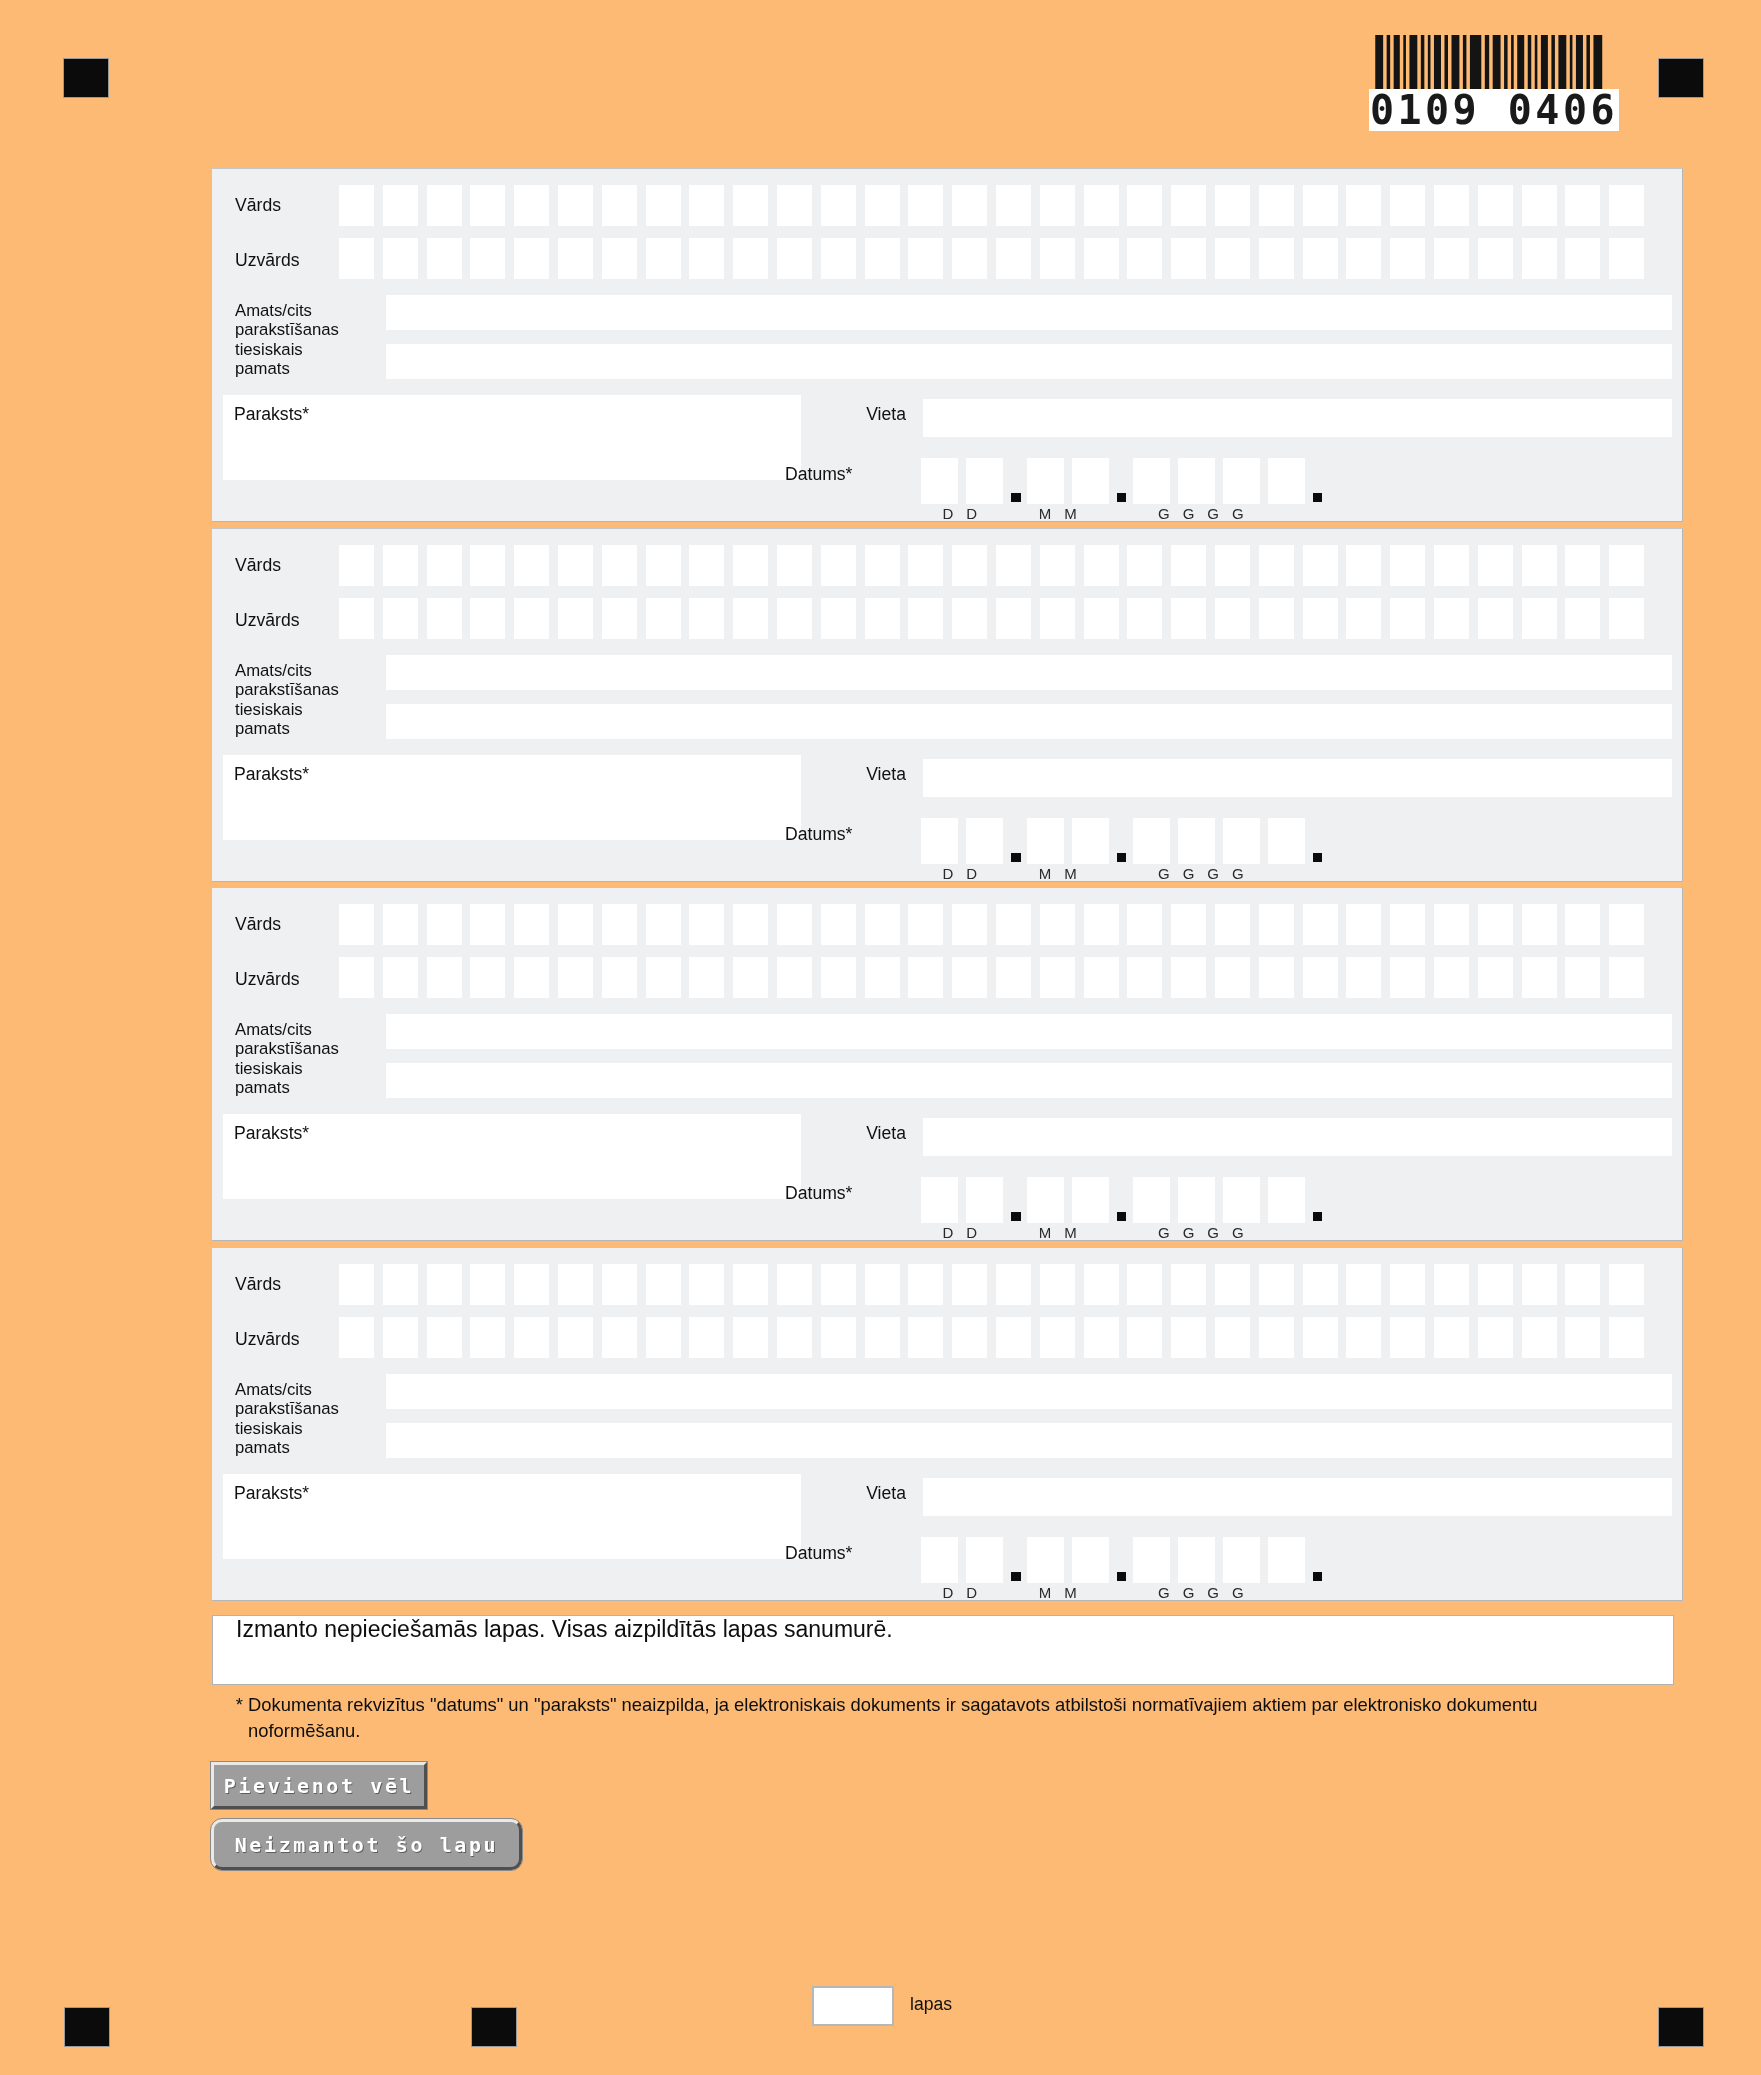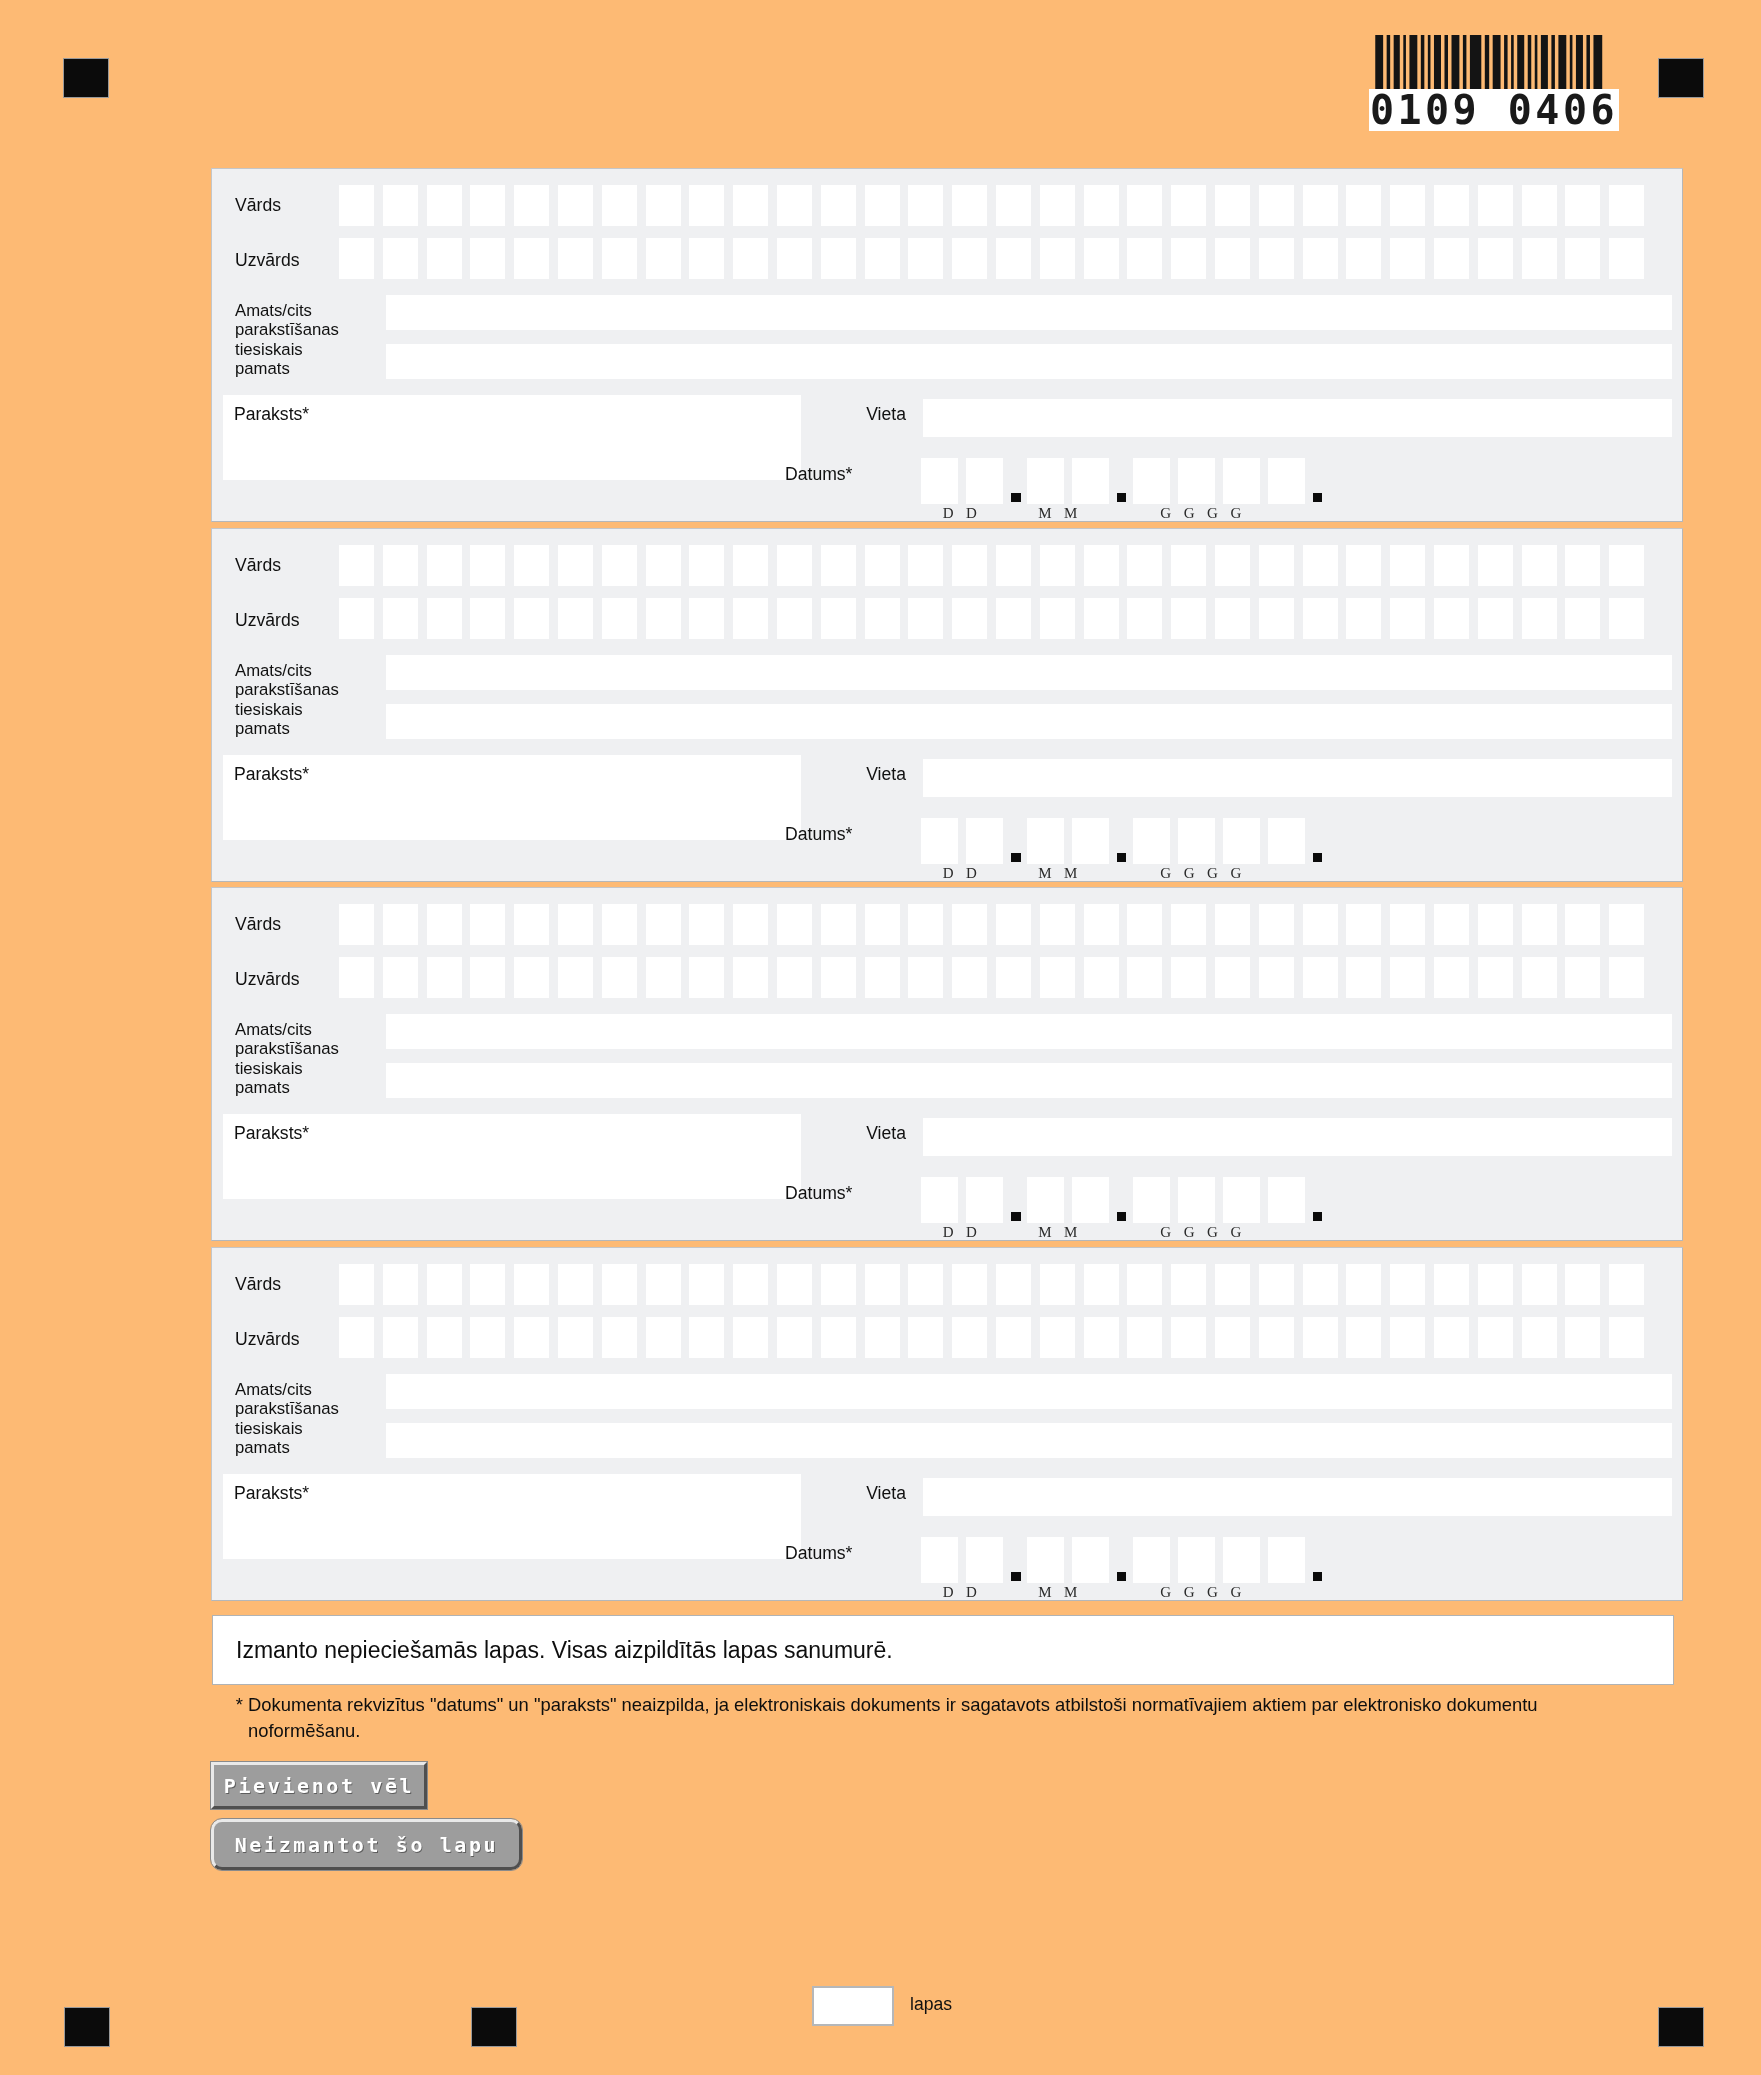--- a/index.html
+++ b/index.html
@@ -37,27 +37,27 @@
   .long-field.f2{top:175px;}
   .paraksts-box{position:absolute;left:11.4px;top:226px;width:578px;height:85px;background:#ffffff;}
   .paraksts-box .lbl{left:10.5px;top:8.8px;}
   .lbl-vieta{position:absolute;left:606px;top:235px;width:88px;text-align:right;font-size:17.6px;}
   .vieta-field{position:absolute;left:711px;top:230px;width:749px;height:38px;background:#ffffff;}
   .lbl-datums{position:absolute;left:573px;top:295px;width:123px;text-align:left;font-size:17.6px;}
   .date-row{position:absolute;left:709px;top:289px;display:flex;align-items:flex-end;}
   .date-cell{width:37px;height:46px;background:#ffffff;flex:0 0 auto;margin-right:8px;}
   .date-dot{width:9.7px;height:9.7px;background:#0b0b0b;flex:0 0 auto;margin:0 6.1px 1.8px 0;}
   .date-group-label{position:absolute;top:336px;transform:translateX(-50%);
-    font-size:15px;letter-spacing:4.4px;color:#2a2a2a;white-space:nowrap;font-family:Liberation Serif, serif;}
+    font-size:15px;letter-spacing:4.4px;color:#2a2a2a;white-space:nowrap;}
   .dgl-dd{left:750px;} .dgl-mm{left:848px;} .dgl-gggg{left:991px;}
 
   
   #note-box{
     position:absolute;left:212px;top:1615px;width:1460px;height:68px;background:#ffffff;
-    border:1.8px solid #b0b3b5;display:flex;align-items:center;
+    border:1.8px solid #b0b3b5;display:flex;
   }
   #note-box span{padding-left:23px;font-size:23px;color:#0e0e0e;}
 
   
   #footnote{
     position:absolute;left:248px;top:1692px;width:1369px;font-size:18.4px;line-height:26px;
     color:#0e0e0e;text-indent:-12.3px;
   }
 
   

